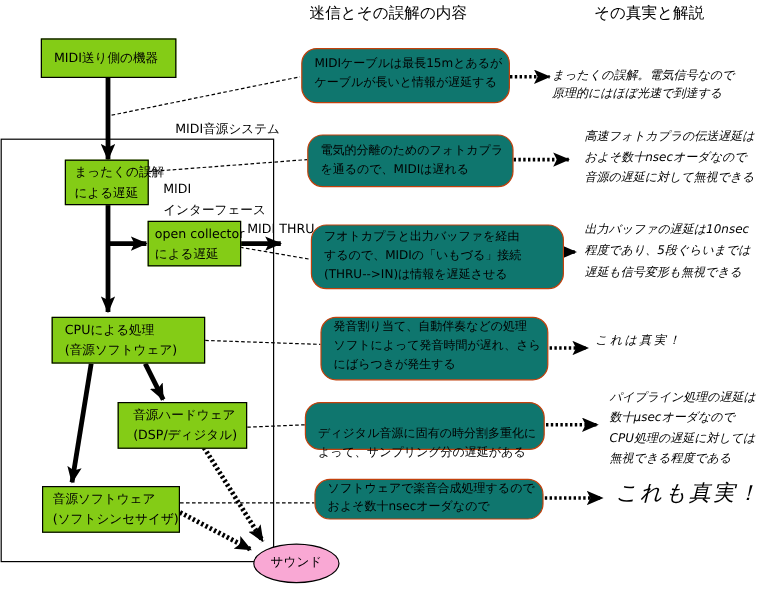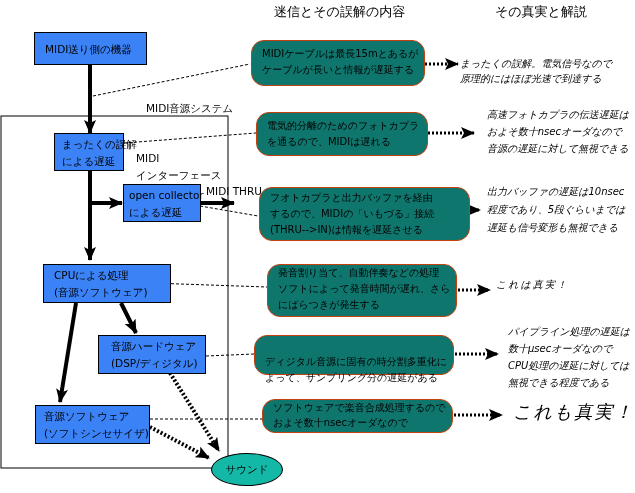--- a/index.html
+++ b/index.html
@@ -2,29 +2,29 @@
 <html><head>
   <meta charset="utf-8">
   <style>
     html, body { margin: 0; padding: 0; background: #ffffff; }
     body { width: 635px; height: 493px; position: relative; overflow: hidden;
            font-family: "DejaVu Sans", "Liberation Sans", sans-serif; color: #000; }
     svg#diagram { position: absolute; left: 0; top: 0; }
     .t { position: absolute; white-space: nowrap; font-size: 10.5px; line-height: 14px; }
     .head { font-size: 13px; line-height: 16px; }
     .big { font-size: 21px; line-height: 24px; font-weight: normal; letter-spacing: 2px; }
-    .box { position: absolute; border: 1px solid #000; background: #3b82f6; box-sizing: border-box;
+    .box { position: absolute; border: 1px solid #000; background: #84cc16; box-sizing: border-box;
            font-size: 10.5px; line-height: 17px; }
     .box .l { display: block; white-space: nowrap; }
     .bubble { position: absolute; border: 1px solid #c2410c; border-radius: 13px; background: #0f766e;
               box-sizing: border-box; font-size: 10px; line-height: 16px; padding: 2px 0 0 10px; }
     .bubble .l { display: block; white-space: nowrap; }
     .truth { position: absolute; font-size: 10px; line-height: 15px; }
     .truth .l { display: block; white-space: nowrap; font-style: italic; }
-    .ellipse { position: absolute; border: 1px solid #000; border-radius: 50%; background: #14b8a6;
+    .ellipse { position: absolute; border: 1px solid #000; border-radius: 50%; background: #f9a8d4;
                box-sizing: border-box; font-size: 10.5px; text-align: center; line-height: 30px; }
   </style>
 </head>
 <body>
 
 <svg id="diagram" width="635" height="493">
   <defs>
     <marker id="ah" markerWidth="8" markerHeight="8" refX="7" refY="4" orient="auto" markerUnits="userSpaceOnUse">
       <path d="M0,0 L8,4 L0,8 Z" fill="#000"></path>
     </marker>
@@ -53,21 +53,21 @@
   <line x1="150" y1="419" x2="262" y2="419" stroke="#000" stroke-width="1" stroke-dasharray="3,2"></line>
 
   <line x1="425" y1="64" x2="458" y2="64" stroke="#000" stroke-width="3" stroke-dasharray="2,2" marker-end="url(#ahb)"></line>
   <line x1="428" y1="133" x2="474" y2="133" stroke="#000" stroke-width="3" stroke-dasharray="2,2" marker-end="url(#ahb)"></line>
   <line x1="445" y1="210" x2="480" y2="210" stroke="#000" stroke-width="3" stroke-dasharray="2,2" marker-end="url(#ahb)"></line>
   <line x1="458" y1="290" x2="490" y2="290" stroke="#000" stroke-width="3" stroke-dasharray="2,2" marker-end="url(#ahb)"></line>
   <line x1="455" y1="354" x2="498" y2="354" stroke="#000" stroke-width="3" stroke-dasharray="2,2" marker-end="url(#ahb)"></line>
   <line x1="454" y1="415" x2="502" y2="415" stroke="#000" stroke-width="3" stroke-dasharray="2,2" marker-end="url(#ahb)"></line>
 </svg>
 
-<div class="t head" style="left:274px; top:4px;">迷信とその誤解の内容</div>
+<div class="t head" style="left:258px; top:4px;">迷信とその誤解の内容</div>
 <div class="t head" style="left:495px; top:4px;">その真実と解説</div>
 
 <div class="t" style="left:146px; top:101px;">MIDI音源システム</div>
 
 <div class="t" style="left:136px; top:150px; line-height:17px;">
   <span style="display:block">MIDI</span>
   <span style="display:block">インターフェース</span>
 </div>
 
 <div class="t" style="left:206px; top:184px;">MIDI THRU</div>

